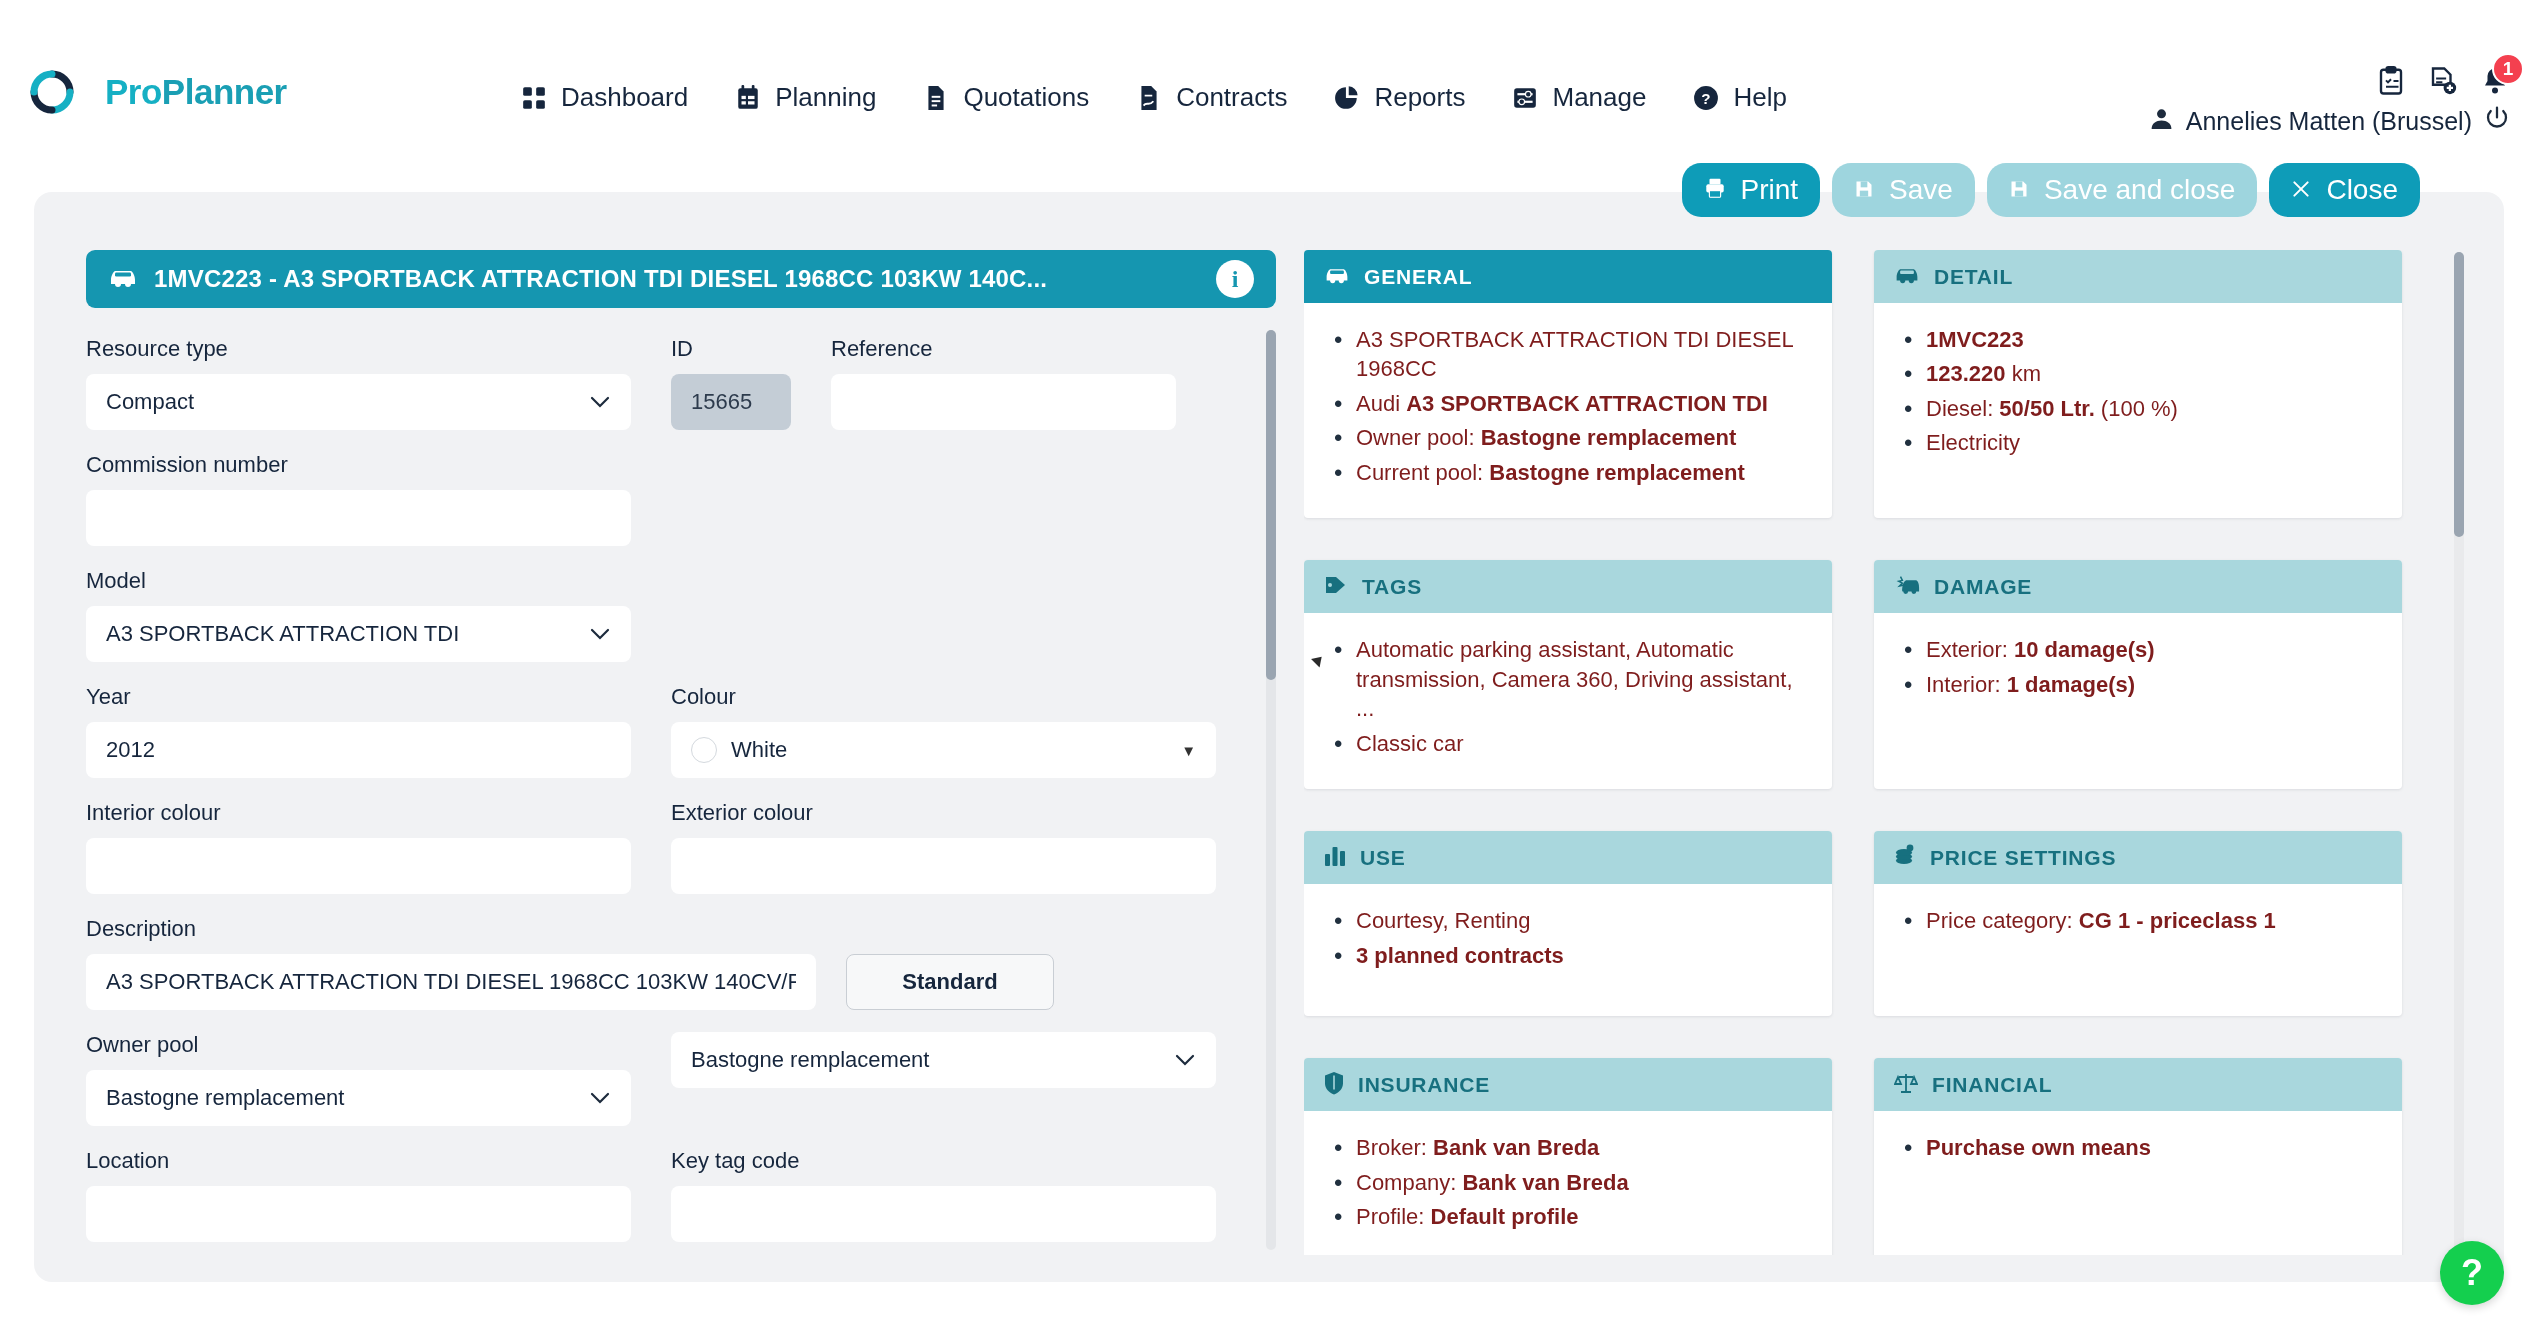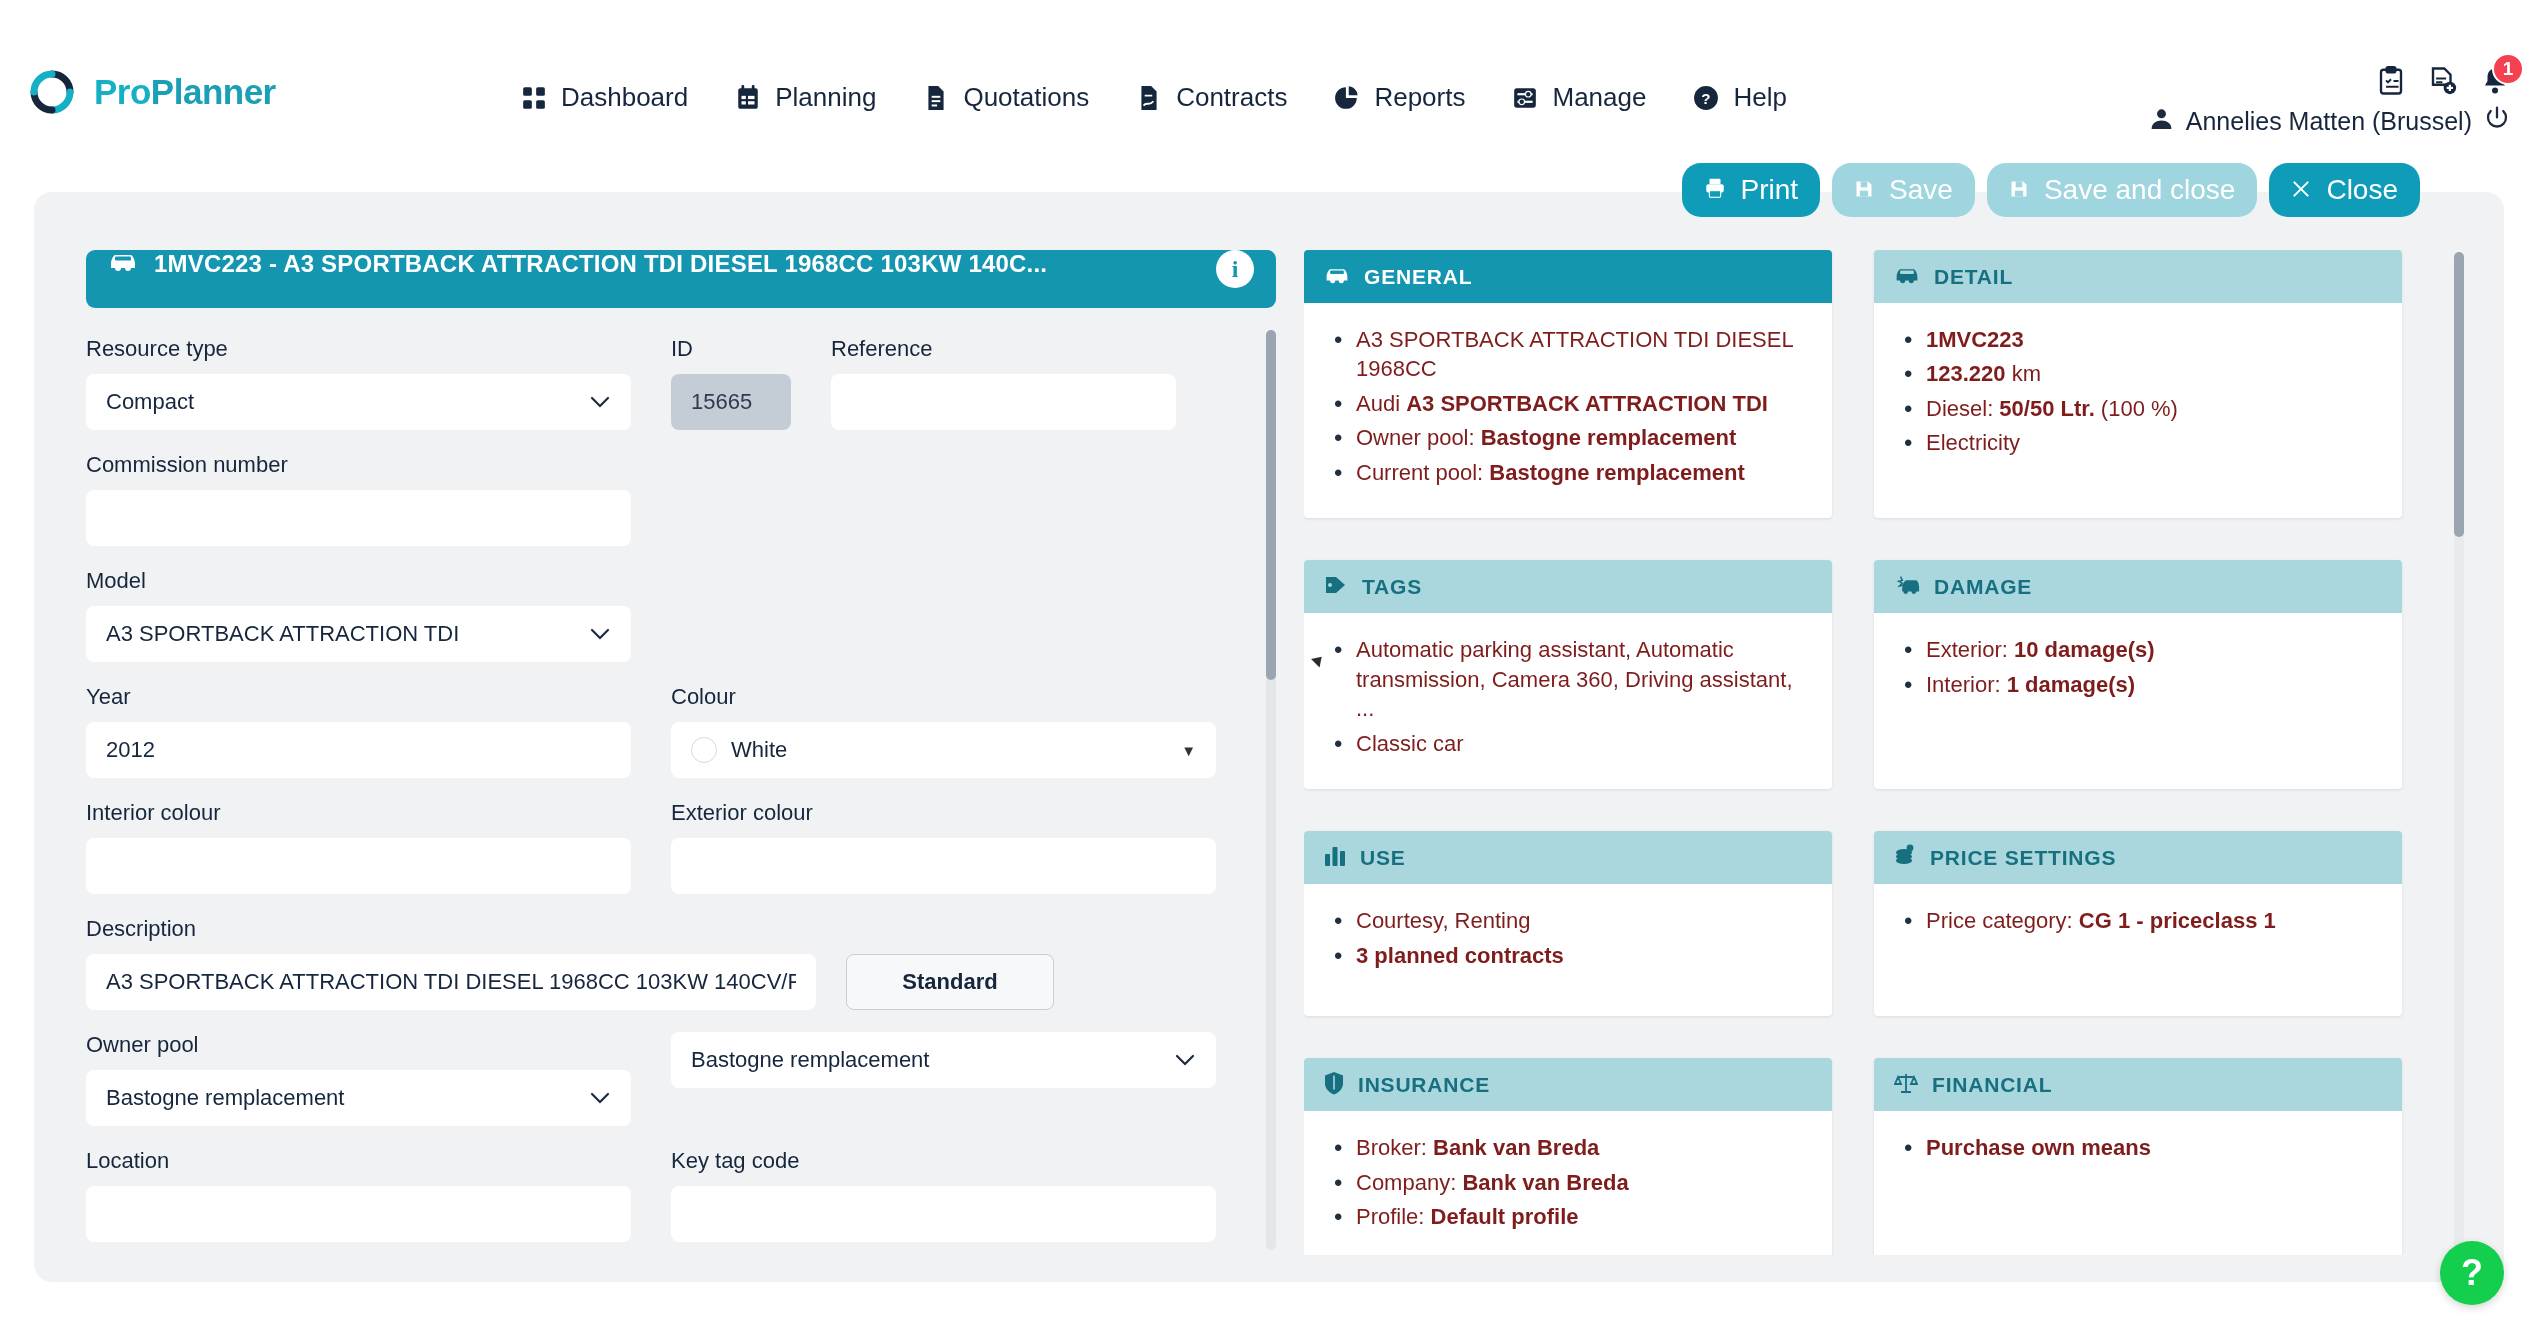--- a/index.html
+++ b/index.html
@@ -10,21 +10,21 @@
     overflow: hidden;
   }
 
   
   .topbar {
     position: absolute; top: 0; left: 0; width: 2538px; height: 172px;
     background: #ffffff;
   }
   .logo-wrap {
     position: absolute; left: 30px; top: 70px;
-    display: flex; align-items: center; gap: 20px;
+    display: flex; align-items: center; gap: 31px;
   }
   .logo-mark { width: 44px; height: 44px; position: relative; }
   .logo-text {
     font-size: 35px; font-weight: bold; letter-spacing: -0.5px;
   }
   .logo-text .t1 { color: #16b0c4; }
   .logo-text .t2 { color: #1a9fb4; }
 
   .mainnav {
     position: absolute; left: 520px; top: 82px;
@@ -78,21 +78,21 @@
   }
 
   
   .formpane {
     position: absolute; left: 52px; top: 58px;
     width: 1190px; height: 1008px;
     overflow: hidden;
   }
   .form-header {
     height: 58px; border-radius: 9px; background: #1596b0;
-    display: flex; align-items: flex-start; padding: 0 22px;
+    display: flex; align-items: center; padding: 0 22px;
     color: #fff; gap: 16px;
   }
   .form-header-title {
     font-size: 24px; font-weight: bold; letter-spacing: 0.2px;
     flex: 1; white-space: nowrap; overflow: hidden;
   }
   .info-circle {
     width: 38px; height: 38px; border-radius: 50%; background: #fff;
     color: #1596b0; display: flex; align-items: center; justify-content: center;
     font-size: 24px; font-weight: bold; font-family: "Liberation Serif", serif;

